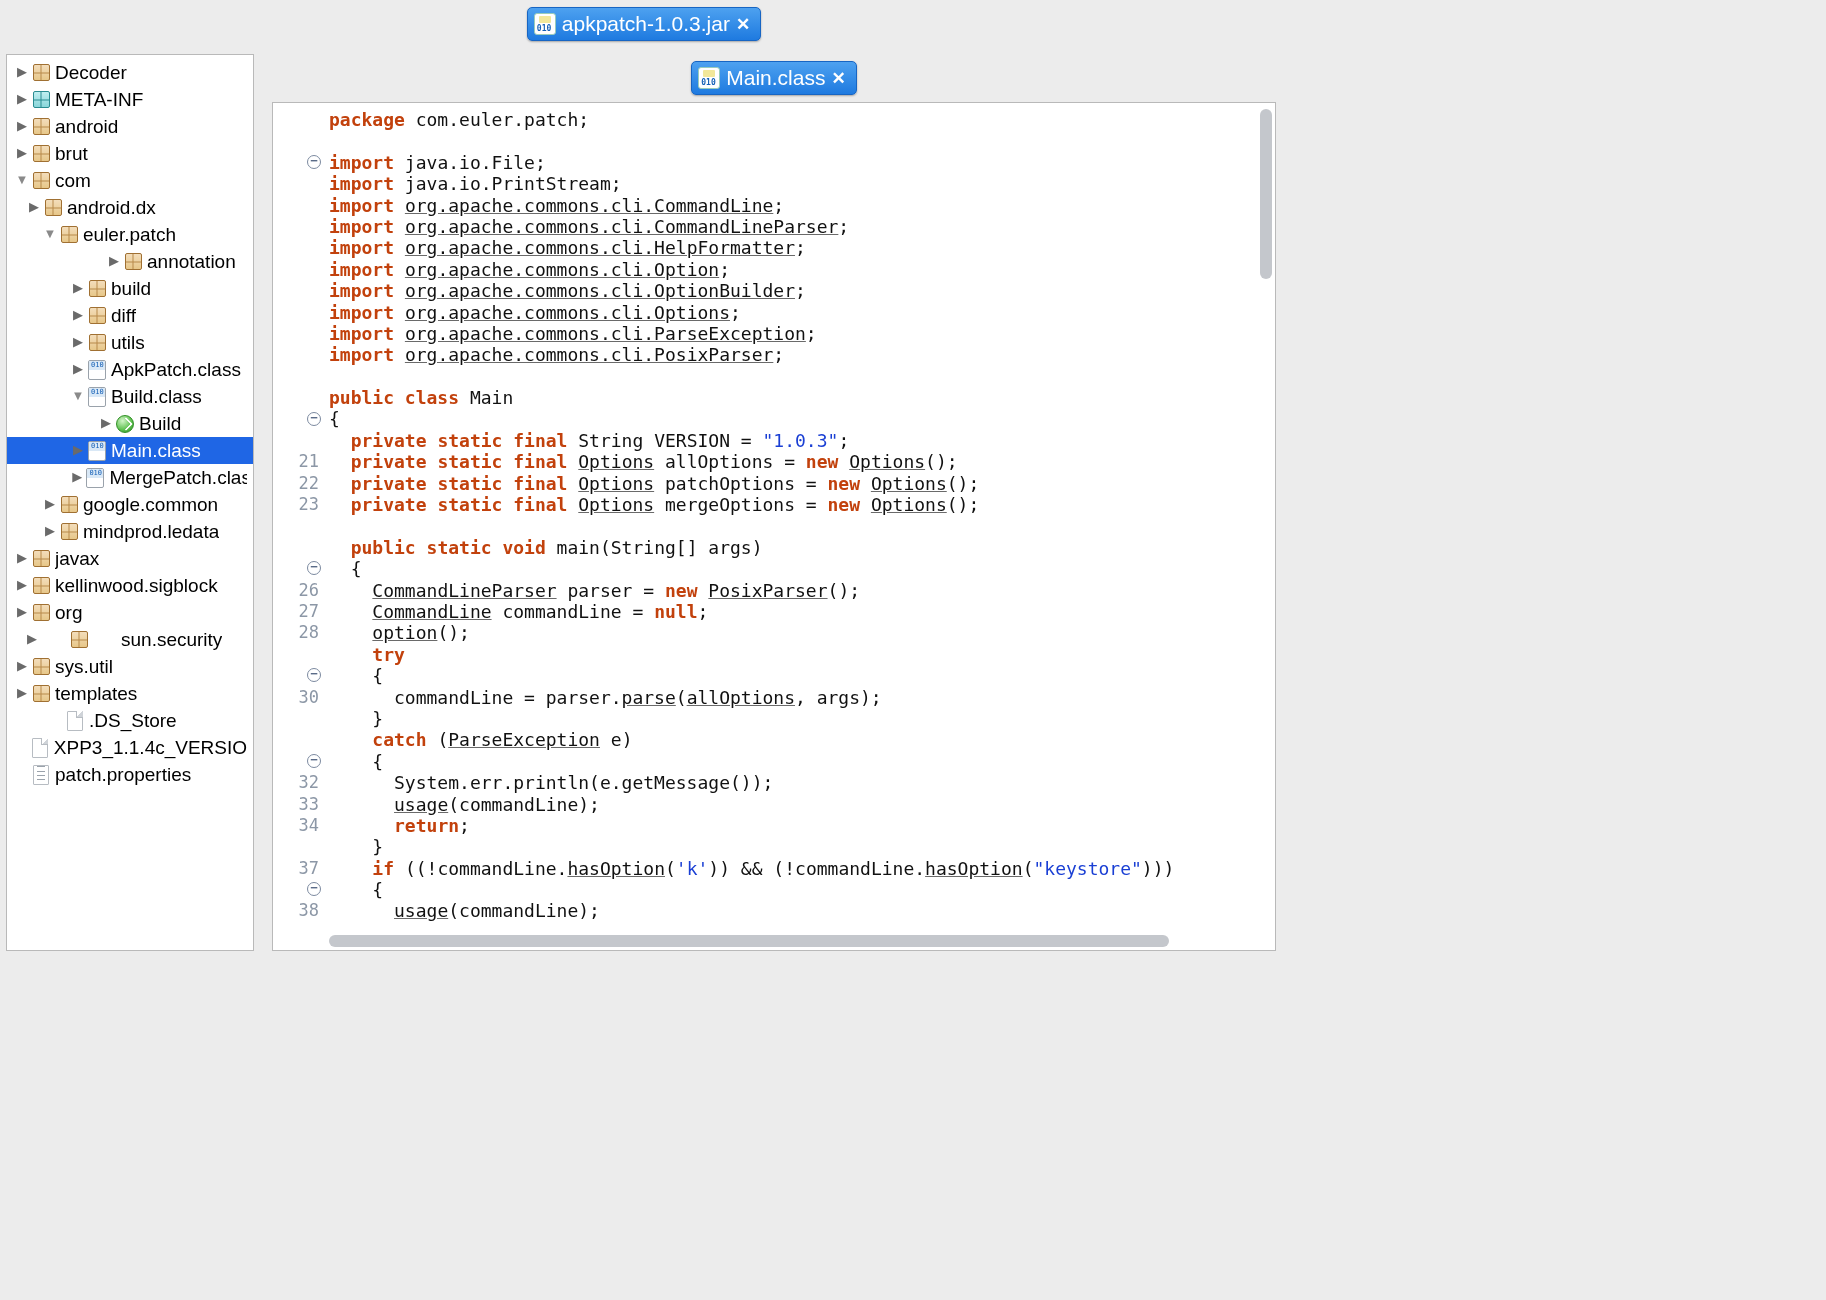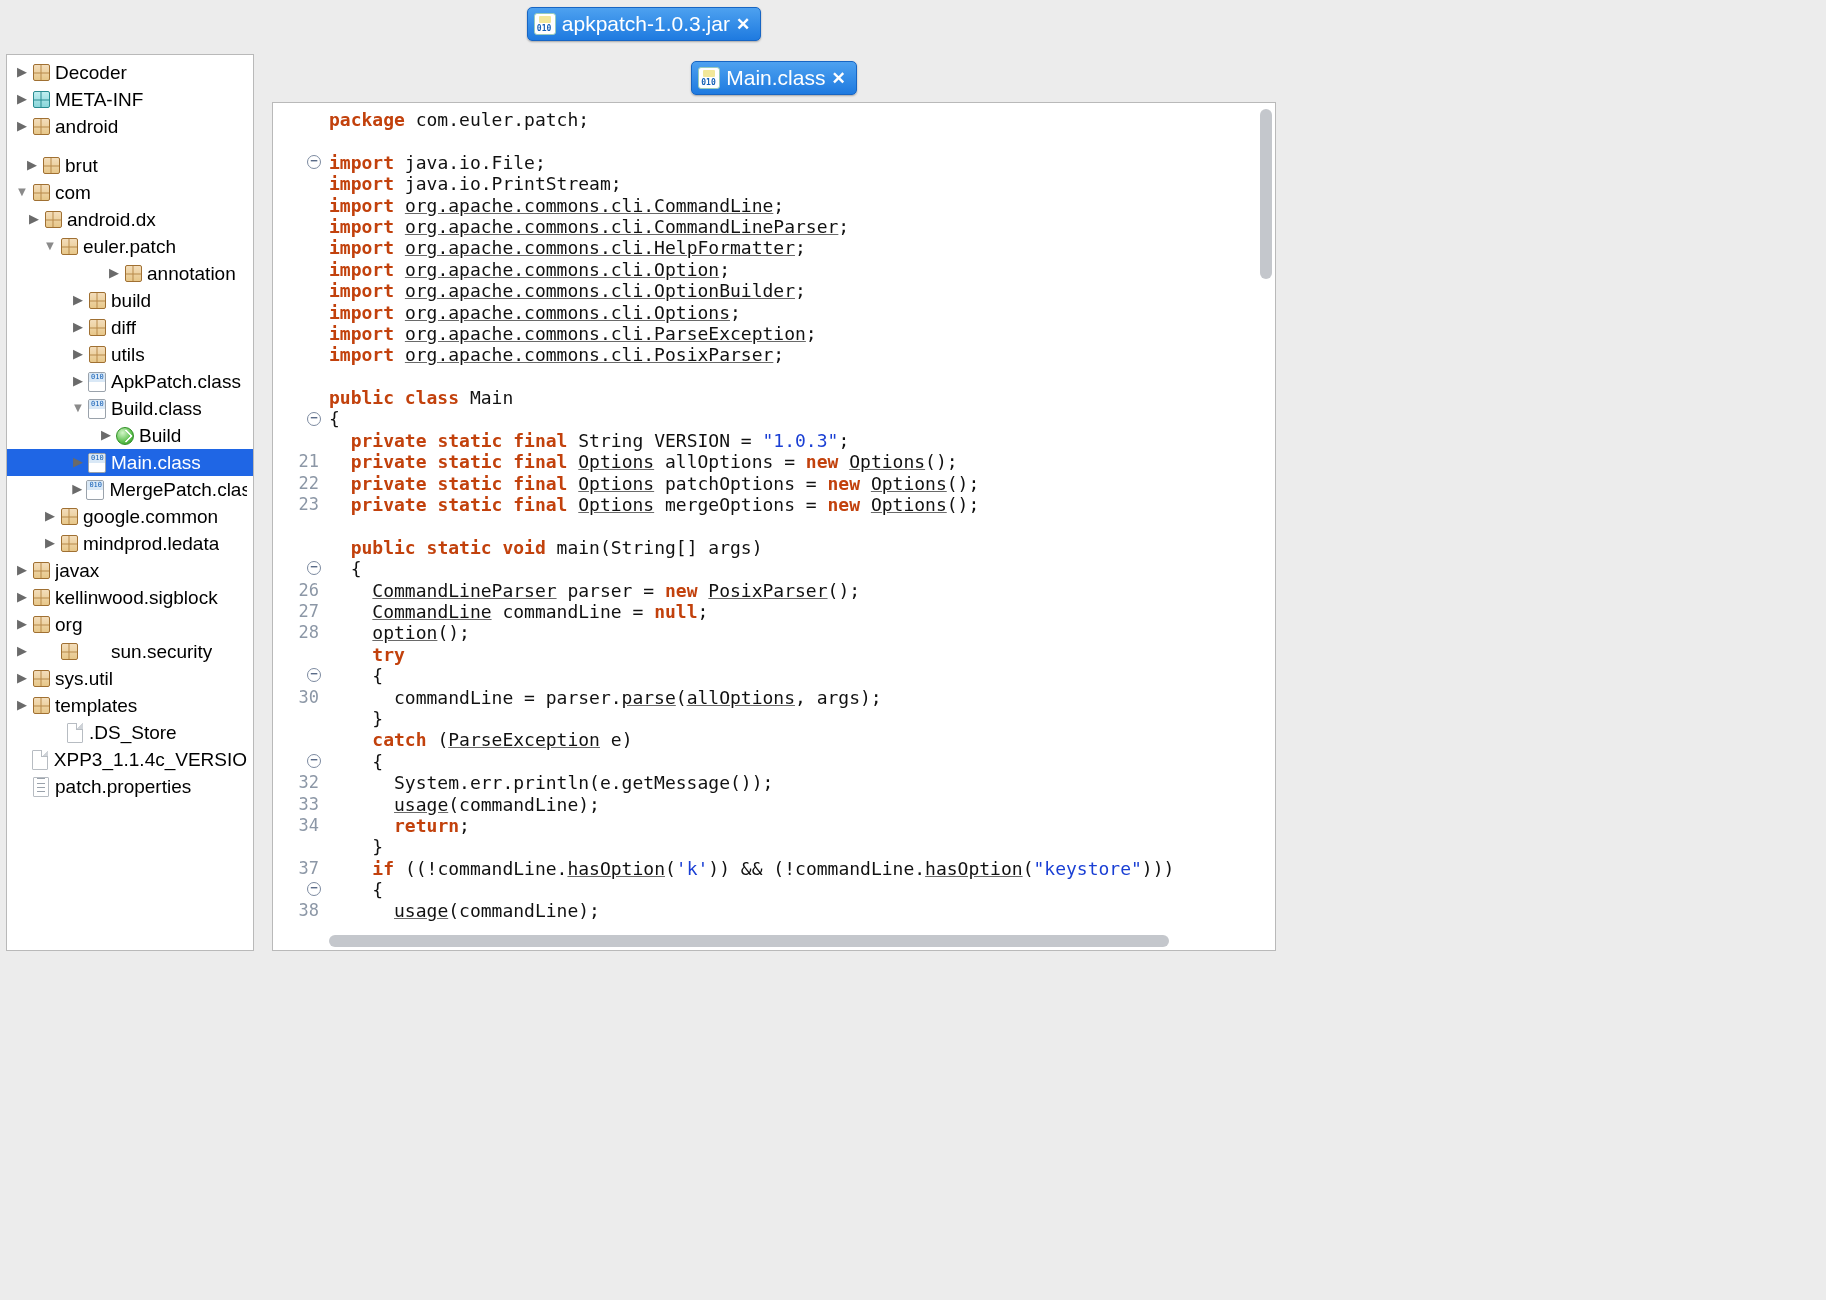--- a/index.html
+++ b/index.html
@@ -254,21 +254,21 @@
             </span>
             <span class="lbl">META-INF</span>
           </div>
           <div class="tree-row" style="padding-left: 6px;">
             <span class="arrow collapsed"></span>
             <span class="ticon">
               <span class="ico-pkg"></span>
             </span>
             <span class="lbl">android</span>
           </div>
-          <div class="tree-row" style="padding-left: 16px; margin-top: 12px;">
+          <div class="tree-row" style="padding-left: 6px;">
             <span class="arrow collapsed"></span>
             <span class="ticon">
               <span class="ico-pkg"></span>
             </span>
             <span class="lbl">brut</span>
           </div>
           <div class="tree-row" style="padding-left: 6px;">
             <span class="arrow expanded"></span>
             <span class="ticon">
               <span class="ico-pkg"></span>
@@ -380,21 +380,21 @@
             </span>
             <span class="lbl">kellinwood.sigblock</span>
           </div>
           <div class="tree-row" style="padding-left: 6px;">
             <span class="arrow collapsed"></span>
             <span class="ticon">
               <span class="ico-pkg"></span>
             </span>
             <span class="lbl">org</span>
           </div>
-          <div class="tree-row" style="padding-left: 6px; gap: 28px;">
+          <div class="tree-row" style="padding-left: 16px; gap: 28px;">
             <span class="arrow collapsed"></span>
             <span class="ticon">
               <span class="ico-pkg"></span>
             </span>
             <span class="lbl">sun.security</span>
           </div>
           <div class="tree-row" style="padding-left: 6px;">
             <span class="arrow collapsed"></span>
             <span class="ticon">
               <span class="ico-pkg"></span>

